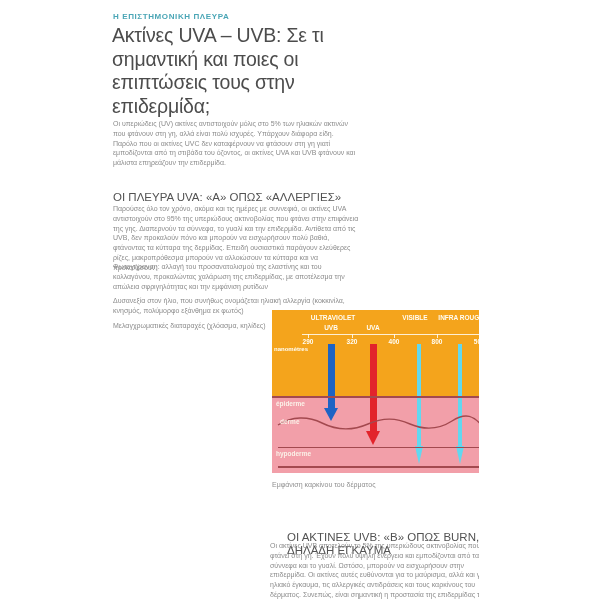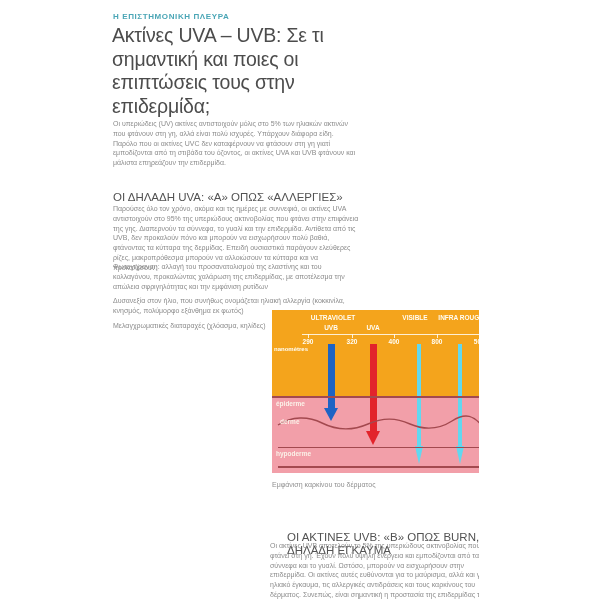--- a/index.html
+++ b/index.html
@@ -41,21 +41,21 @@
 <body>
 
 <div id="page">
 
   <div class="abs eyebrow">Η ΕΠΙΣΤΗΜΟΝΙΚΗ ΠΛΕΥΡΑ</div>
 
   <h1 class="abs title" style="margin:0;">Ακτίνες UVA – UVB: Σε τι σημαντική και ποιες οι επιπτώσεις τους στην επιδερμίδα;</h1>
 
   <p class="abs body-text intro" style="margin:0;">Οι υπεριώδεις (UV) ακτίνες αντιστοιχούν μόλις στο 5% των ηλιακών ακτινών που φτάνουν στη γη, αλλά είναι πολύ ισχυρές. Υπάρχουν διάφορα είδη. Παρόλο που οι ακτίνες UVC δεν καταφέρνουν να φτάσουν στη γη γιατί εμποδίζονται από τη στιβάδα του όζοντος, οι ακτίνες UVA και UVB φτάνουν και μάλιστα επηρεάζουν την επιδερμίδα.</p>
 
-  <h2 class="abs h2 h2-uva" style="margin:0;">ΟΙ ΔΗΛΑΔΗ UVA: «Α» ΟΠΩΣ «ΑΛΛΕΡΓΙΕΣ»</h2>
+  <h2 class="abs h2 h2-uva" style="margin:0;">ΟΙ ΠΛΕΥΡΑ UVA: «Α» ΟΠΩΣ «ΑΛΛΕΡΓΙΕΣ»</h2>
 
   <p class="abs body-text uva-body" style="margin:0;">Παρούσες όλο τον χρόνο, ακόμα και τις ημέρες με συννεφιά, οι ακτίνες UVA αντιστοιχούν στο 95% της υπεριώδους ακτινοβολίας που φτάνει στην επιφάνεια της γης. Διαπερνούν τα σύννεφα, το γυαλί και την επιδερμίδα. Αντίθετα από τις UVB, δεν προκαλούν πόνο και μπορούν να εισχωρήσουν πολύ βαθιά, φτάνοντας τα κύτταρα της δερμίδας. Επειδή ουσιαστικά παράγουν ελεύθερες ρίζες, μακροπρόθεσμα μπορούν να αλλοιώσουν τα κύτταρα και να προκαλέσουν:</p>
 
   <div class="abs body-text effects">
     <p class="effect">Φωτογήρανση: αλλαγή του προσανατολισμού της ελαστίνης και του κολλαγόνου, προκαλώντας χαλάρωση της επιδερμίδας, με αποτέλεσμα την απώλεια σφριγηλότητας και την εμφάνιση ρυτίδων</p>
     <p class="effect">Δυσανεξία στον ήλιο, που συνήθως ονομάζεται ηλιακή αλλεργία (κοκκινίλα, κνησμός, πολύμορφο εξάνθημα εκ φωτός)</p>
     <p class="effect">Μελαγχρωματικές διαταραχές (χλόασμα, κηλίδες)</p>
   </div>
 
   <div class="abs diagram">

